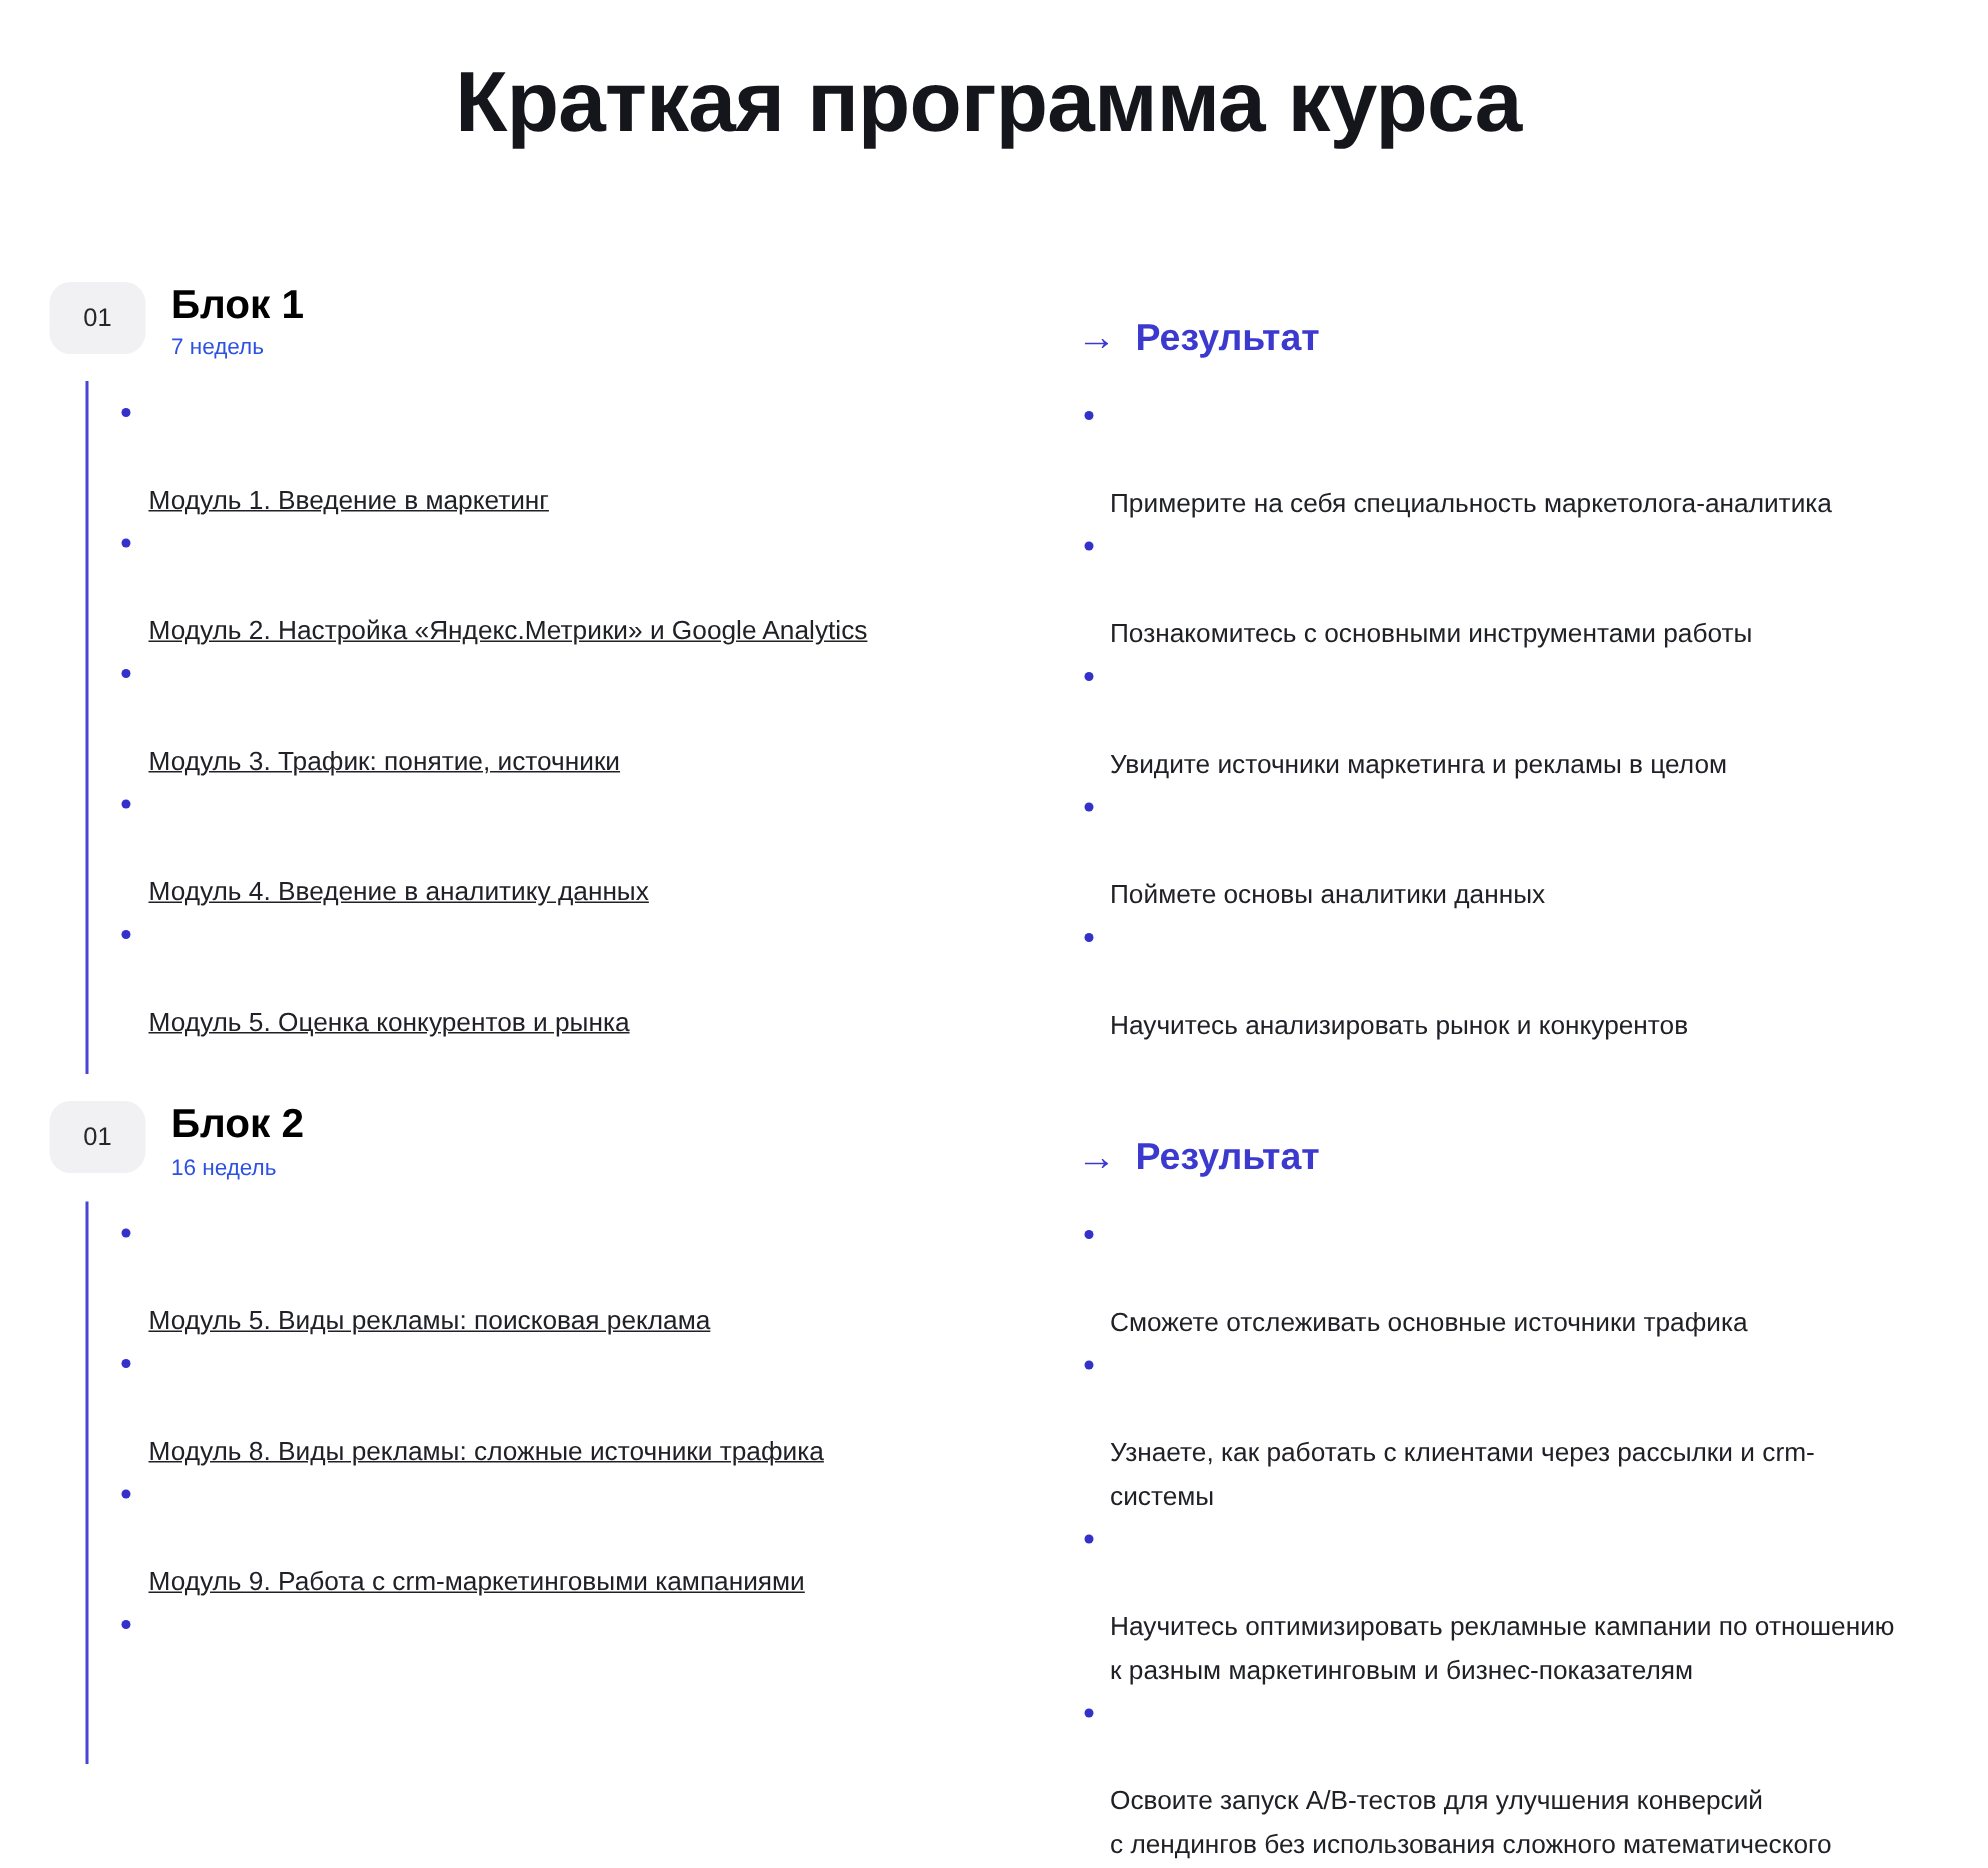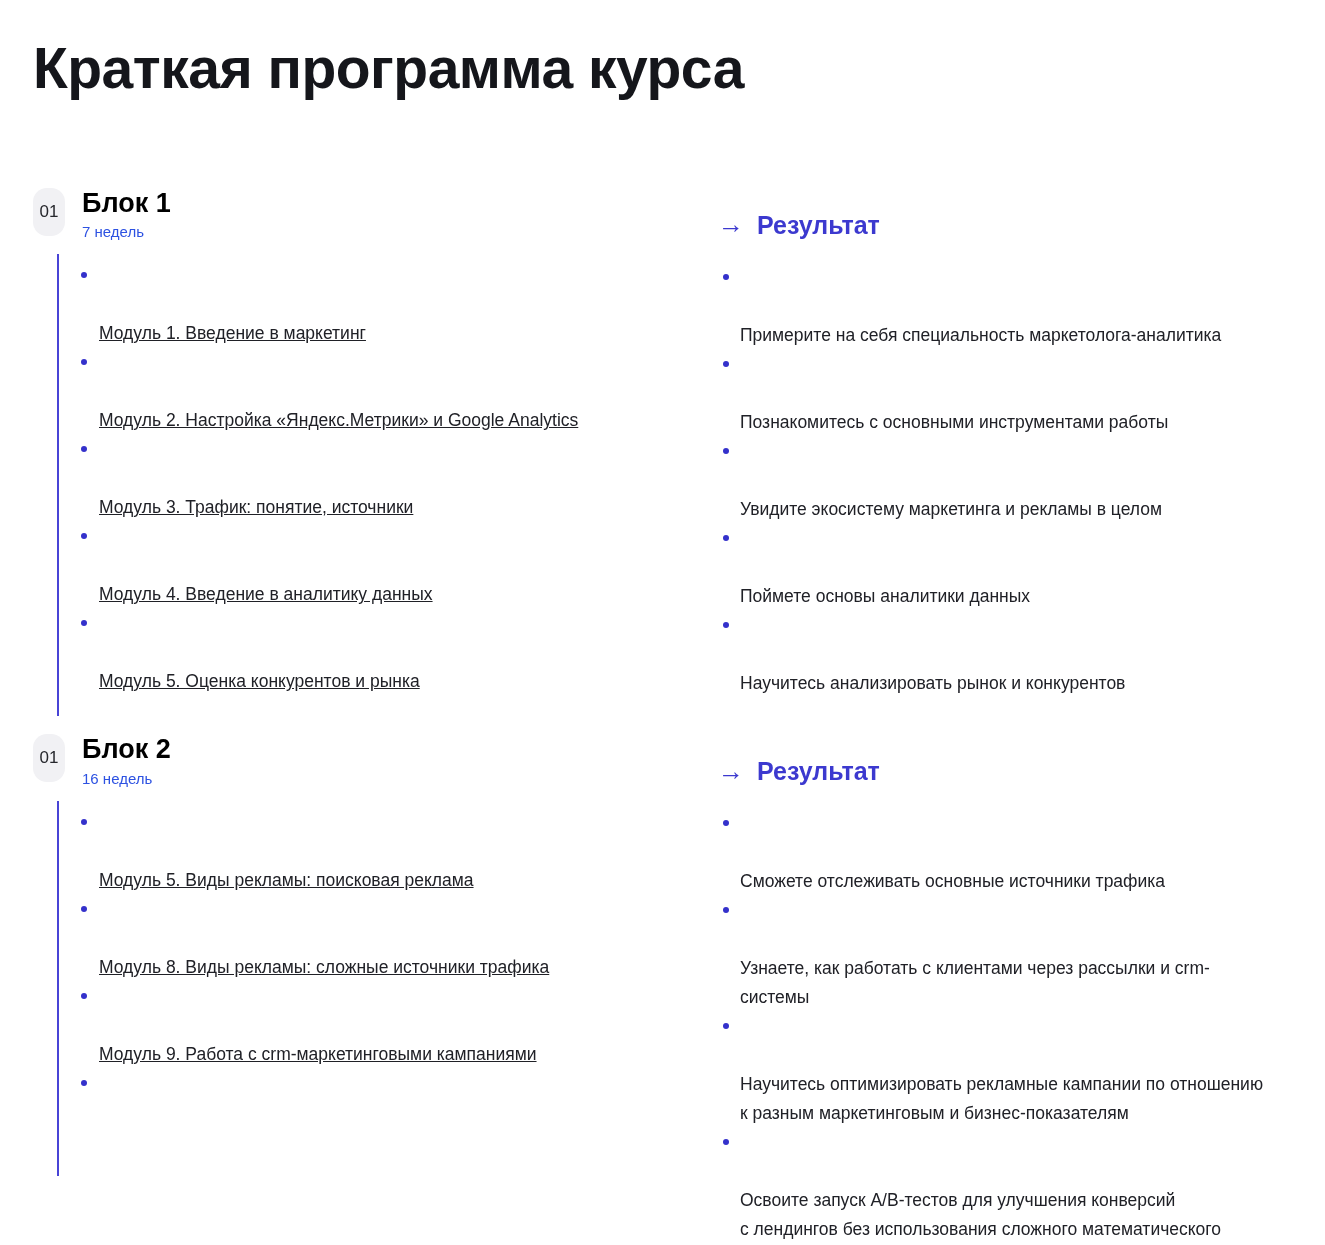--- a/index.html
+++ b/index.html
@@ -23,40 +23,41 @@
     padding: 36px 40px 40px 33px;
     background: #ffffff;
   }
   .page-title {
     margin: 0;
     font-size: 57px;
     font-weight: 600;
     letter-spacing: -0.5px;
     line-height: 1.15;
     color: #15161b;
+    text-align: center;
   }
   .blocks {
     margin-top: 86px;
     display: flex;
     flex-direction: column;
     gap: 18px;
   }
   .block {
     display: grid;
     grid-template-columns: 685px 1fr;
     align-items: start;
   }
   .block-header {
     display: flex;
     gap: 17px;
     align-items: flex-start;
   }
   .badge {
     flex: none;
-    width: 32px;
+    width: 64px;
     height: 48px;
     background: var(--badge-bg);
     border-radius: 14px;
     display: flex;
     align-items: center;
     justify-content: center;
     font-size: 17px;
     color: #26272c;
   }
   .block-titles { padding-top: 1px; }
@@ -174,21 +175,21 @@
               <span class="item-text">Примерите на себя специальность маркетолога-аналитика</span>
             </li>
 
             <li>
               <span class="dot"></span>
               <span class="item-text">Познакомитесь с основными инструментами работы</span>
             </li>
 
             <li>
               <span class="dot"></span>
-              <span class="item-text">Увидите экосистему маркетинга и рекламы в целом</span>
+              <span class="item-text">Увидите источники маркетинга и рекламы в целом</span>
             </li>
 
             <li>
               <span class="dot"></span>
               <span class="item-text">Поймете основы аналитики данных</span>
             </li>
 
             <li>
               <span class="dot"></span>
               <span class="item-text">Научитесь анализировать рынок и конкурентов</span>

